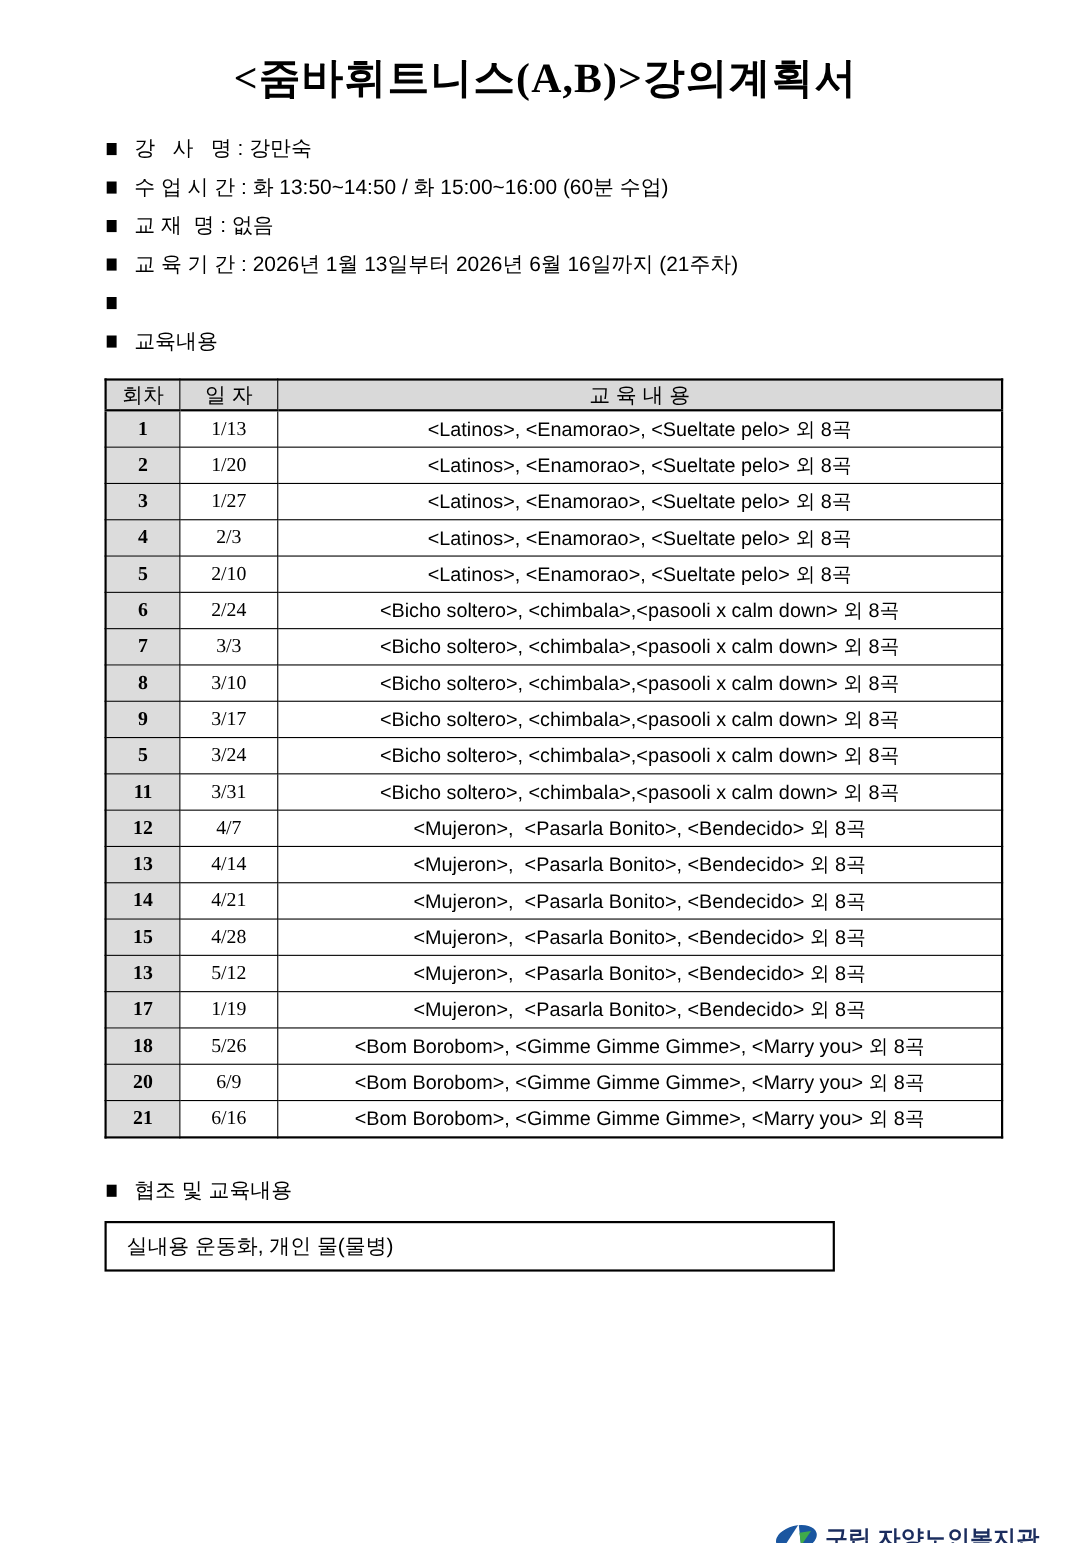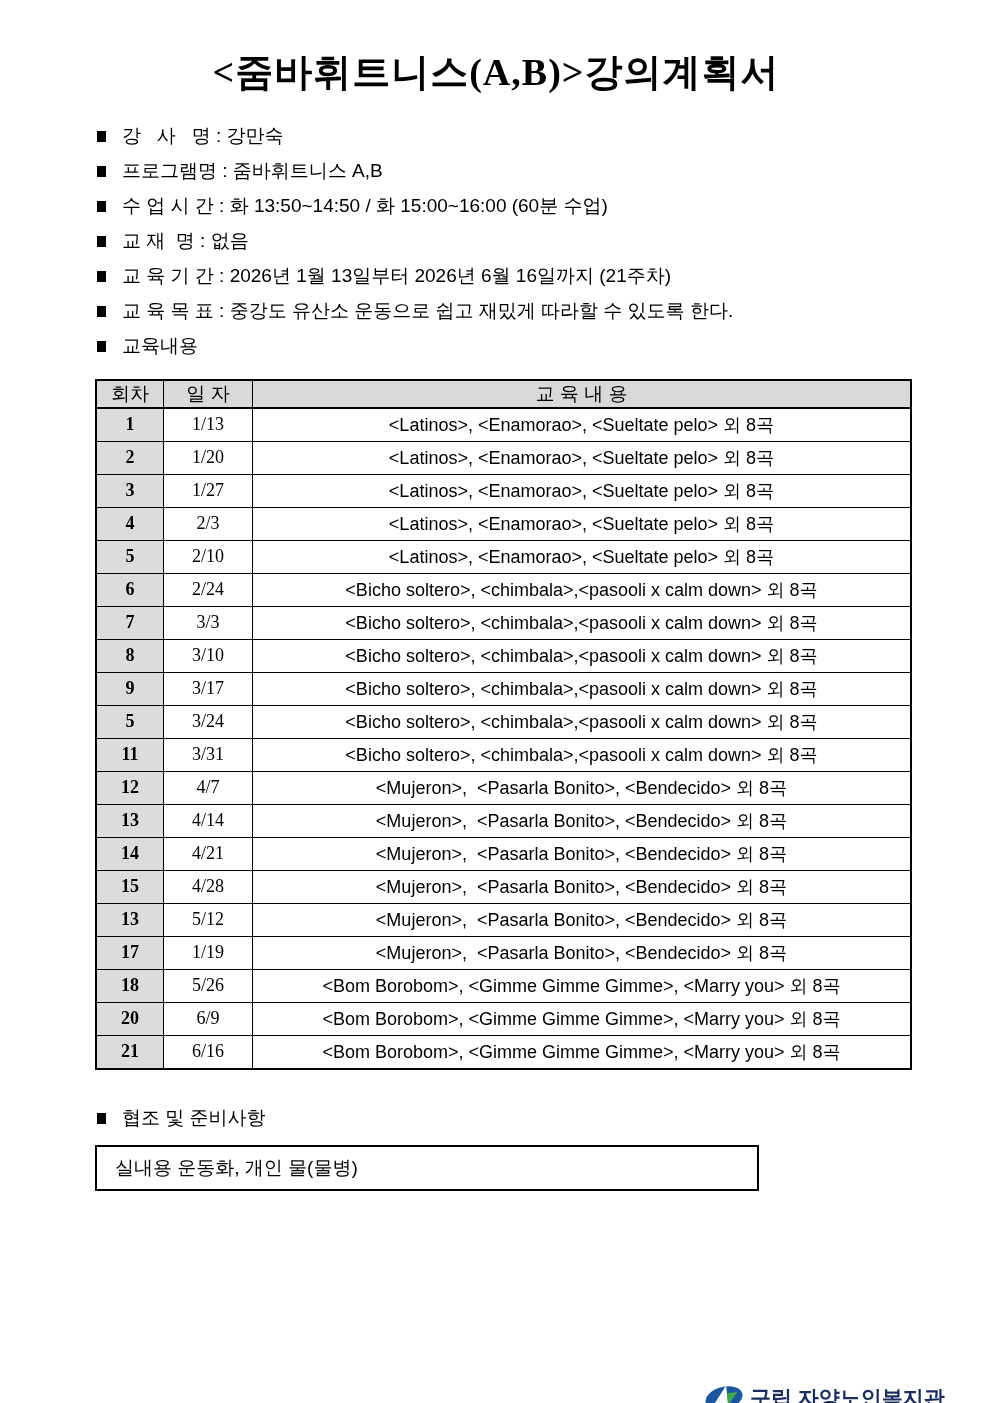--- a/index.html
+++ b/index.html
@@ -64,25 +64,24 @@
 </style>
 </head>
 <body>
 
 <div class="page">
 
   <h1 class="title">&lt;줌바휘트니스(A,B)&gt;강의계획서</h1>
 
   <ul class="bullets" id="info-list">
       <li><span class="sq"></span><span class="btext">강   사   명 : 강만숙</span></li>
-      <li><span class="sq"></span><span class="btext">프로그램명 : 줌바휘트니스 A,B</span></li>
       <li><span class="sq"></span><span class="btext">수 업 시 간 : 화 13:50~14:50 / 화 15:00~16:00 (60분 수업)</span></li>
       <li><span class="sq"></span><span class="btext">교 재  명 : 없음</span></li>
       <li><span class="sq"></span><span class="btext">교 육 기 간 : 2026년 1월 13일부터 2026년 6월 16일까지 (21주차)</span></li>
-      <li><span class="sq"></span><span class="btext">교 육 목 표 : 중강도 유산소 운동으로 쉽고 재밌게 따라할 수 있도록 한다.</span></li>
+      <li><span class="sq"></span></li>
       <li><span class="sq"></span><span class="btext">교육내용</span></li>
     </ul>
 
   <table class="schedule">
     <thead>
       <tr>
         <th class="c-no">회차</th>
         <th class="c-date">일 자</th>
         <th class="c-content">교 육 내 용</th>
       </tr>
@@ -184,21 +183,21 @@
           <td class="c-content">&lt;Bom Borobom&gt;, &lt;Gimme Gimme Gimme&gt;, &lt;Marry you&gt; 외 8곡</td>
         </tr>
         <tr>
           <td class="c-no">21</td>
           <td class="c-date">6/16</td>
           <td class="c-content">&lt;Bom Borobom&gt;, &lt;Gimme Gimme Gimme&gt;, &lt;Marry you&gt; 외 8곡</td>
         </tr>
       </tbody>
   </table>
 
-  <div class="prep-heading"><span class="sq"></span><span class="btext">협조 및 준비사항</span></div>
+  <div class="prep-heading"><span class="sq"></span><span class="btext">협조 및 교육내용</span></div>
 
   <div class="prep-box">
     <span class="btext">실내용 운동화, 개인 물(물병)</span>
   </div>
 
   <div class="footer">
     <svg class="logo-icon" width="42" height="31" viewBox="0 0 60 44">
       <ellipse cx="30" cy="23" rx="27" ry="16" transform="rotate(-14 30 23)" fill="#1a56a0"></ellipse>
       <path d="M15 33 L33 5 L36 33 Z" fill="#ffffff"></path>
       <path d="M34 16 L49 14 L36 33 Z" fill="#3faa4a"></path>

